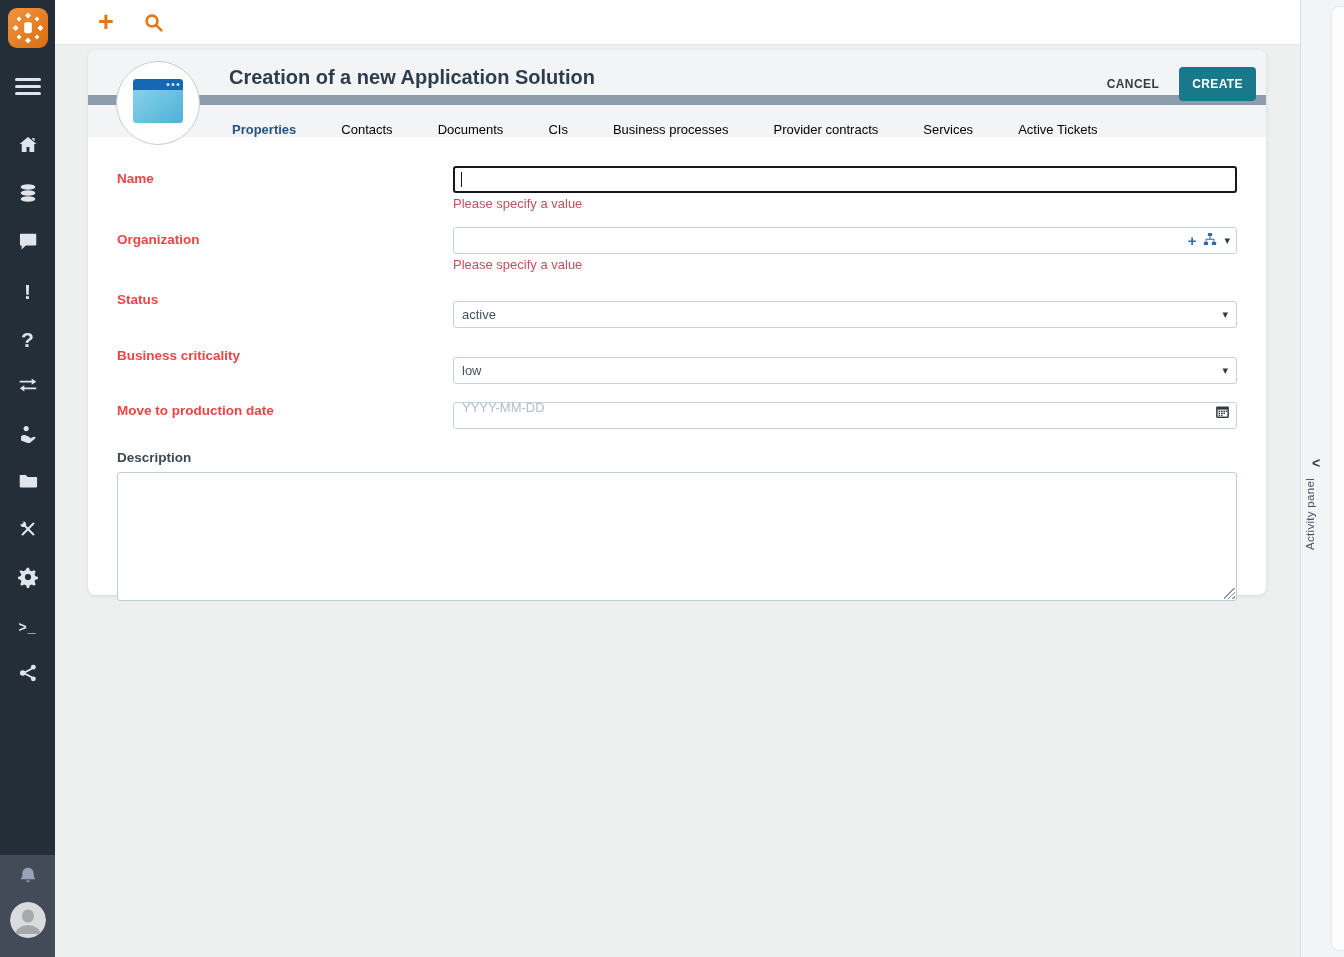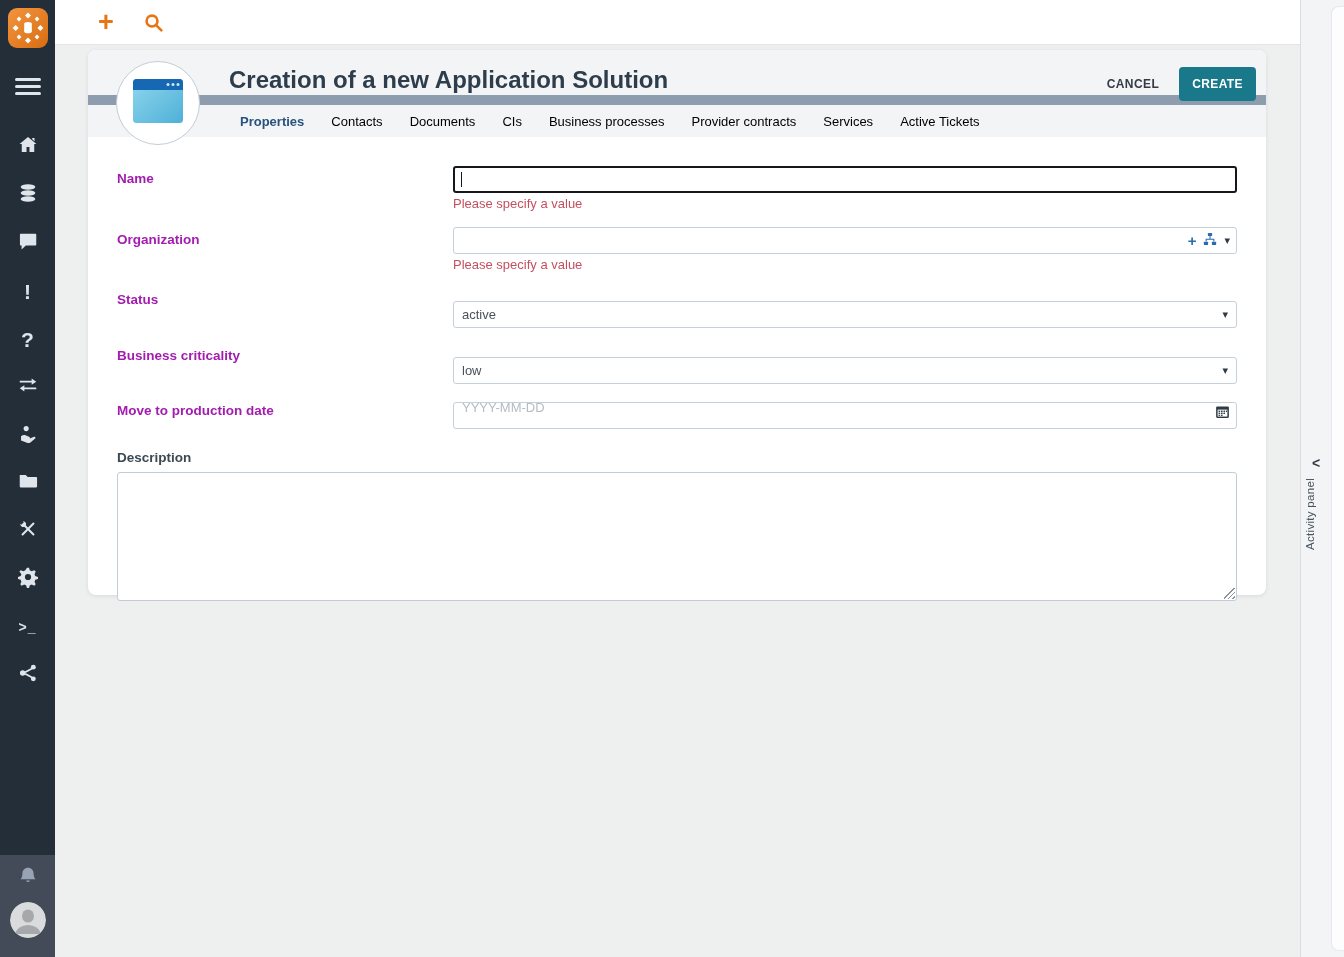--- a/index.html
+++ b/index.html
@@ -28,32 +28,32 @@
   .activity-strip { position:absolute; right:0; top:0; width:44px; height:957px; background:#f3f4f6; border-left:1px solid #d9dde1; z-index:20; }
   .activity-card { position:absolute; right:0; top:6px; bottom:6px; width:13px; background:#fdfdfe; border:1px solid #e6e9ec; border-right:none; border-radius:8px 0 0 8px; }
   .collapse-chevron { position:absolute; top:455px; left:0; width:30px; text-align:center; font-size:14px; font-weight:700; color:#2f3a44; cursor:pointer; }
   .activity-label { position:absolute; top:478px; left:3px; writing-mode:vertical-rl; transform:rotate(180deg); font-size:11.5px; color:#4a5560; letter-spacing:.3px; cursor:pointer; }
 
   
   .card { position:absolute; left:88px; top:50px; width:1178px; height:545px; background:#ffffff; border-radius:8px; box-shadow:0 1px 4px rgba(40,60,80,.12); z-index:5; }
   .card-head { position:relative; height:87px; background:#f2f4f6; border-radius:8px 8px 0 0; }
   .ribbon { position:absolute; top:45px; left:0; width:100%; height:10px; background:#8e9dae; }
   .medallion { position:absolute; left:28px; top:11px; width:84px; height:84px; background:#ffffff; border:1px solid #c2cdd8; border-radius:50%; z-index:3; display:flex; align-items:center; justify-content:center; }
-  .page-title { position:absolute; left:141px; top:16px; font-size:24px; color:#2e3d4c; }
+  .page-title { position:absolute; left:141px; top:16px; font-size:20px; color:#2e3d4c; }
   .head-actions { position:absolute; right:10px; top:17px; display:flex; align-items:center; gap:14px; z-index:4; }
   .btn-cancel { font-size:12px; font-weight:700; letter-spacing:.4px; color:#343b43; background:none; border:none; cursor:pointer; padding:6px 6px; font-family:inherit;margin-left:41px; }
   .btn-create { font-size:12px; font-weight:700; letter-spacing:.4px; color:#ffffff; background:#19798a; border:none; border-radius:4px; padding:10px 13px; cursor:pointer; font-family:inherit; }
-  .tabs { position:absolute; left:8px; top:55px; width:100%; height:32px; display:flex; align-items:center; padding-left:144px; gap:27px; }
+  .tabs { position:absolute; left:0; top:55px; width:100%; height:32px; display:flex; align-items:flex-end; padding-left:144px; gap:45px; }
   .tab { font-size:13px; color:#000000; cursor:pointer; white-space:nowrap; }
   .tab.active { color:#27537d; font-weight:700; }
 
   
   .form { padding:29px 29px 0; }
   .frow { display:flex; }
-  .flabel { width:336px; padding-top:5px; font-size:13.5px; font-weight:600; color:#a21caf; }
+  .flabel { width:336px; padding-top:5px; font-size:13.5px; font-weight:600; color:#ef4444; }
   .fcol { width:784px; }
   .input-name { width:100%; height:27px; border:2px solid #14181c; border-radius:3px; padding:0 8px; font-size:13px; color:#30383f; font-family:inherit; outline:none; }
   .name-wrap { position:relative; }
   .text-caret { position:absolute; left:8px; top:6px; width:1px; height:15px; background:#14181c; }
   .error { margin-top:3px; font-size:13px; line-height:16px; color:#c4505f; }
   .input-box { position:relative; width:100%; height:27px; border:1px solid #c6d0da; border-radius:3px; background:#fff; }
   .box-icons { position:absolute; right:6px; top:0; bottom:0; display:flex; align-items:center; gap:7px; }
   .org-plus { color:#2b6cae; font-weight:700; font-size:15px; line-height:1; cursor:pointer; }
   .caret { color:#2f3a44; font-size:11px; cursor:pointer; }
   .select { width:100%; height:27px; border:1px solid #c6d0da; border-radius:3px; background:#fff; display:flex; align-items:center; justify-content:space-between; padding:0 8px; cursor:pointer;margin-top:14px; }

